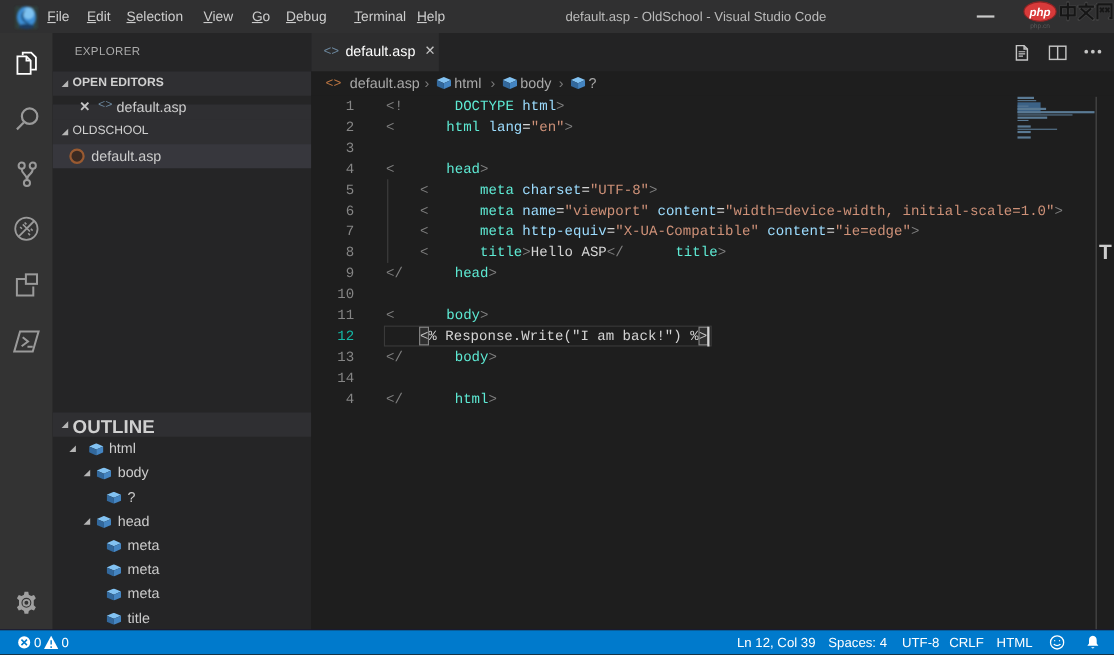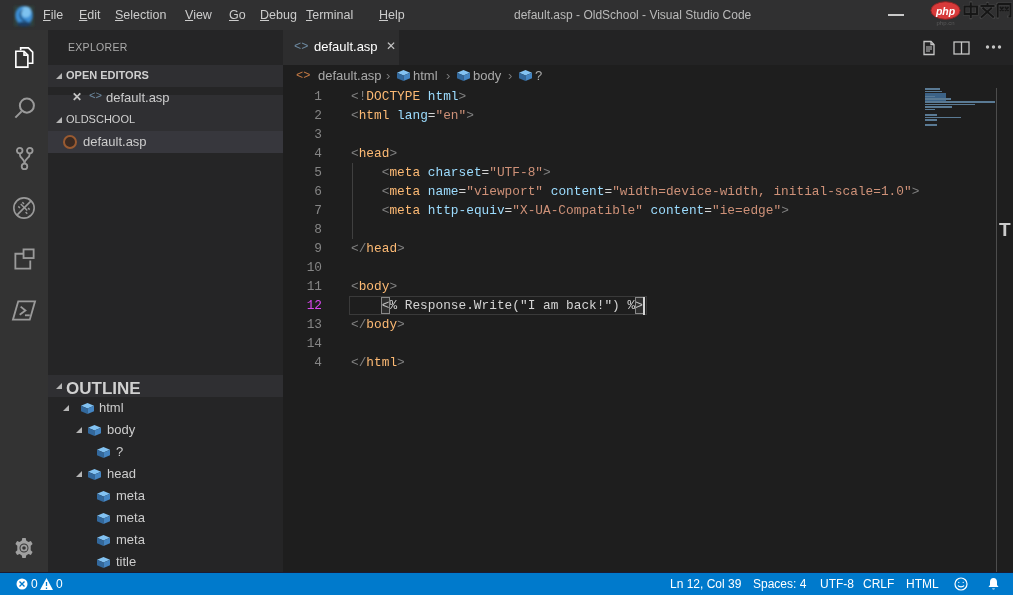--- a/index.html
+++ b/index.html
@@ -18,21 +18,21 @@
 #sidebar { left:48px; top:30px; width:235px; height:543px; background:#252526; font-size:13px; color:#cccccc; }
 .sechead { position:absolute; left:0; width:235px; height:22px; background:#2f2f32; color:#cfcfcf; font-size:11px; font-weight:bold; line-height:22px; }
 .twisty { position:absolute; width:0; height:0; border-left:6px solid transparent; border-bottom:6px solid #b5b5b5; }
 
 #tabbar { left:283px; top:30px; width:730px; height:35px; background:#232324; }
 #tab1 { position:absolute; left:0; top:0; width:116px; height:35px; background:#2d2d2e; color:#ffffff; font-size:13px; }
 #breadcrumb { left:283px; top:65px; width:730px; height:22px; background:#1e1e1e; color:#a9a9a9; font-size:13px; line-height:22px; }
 #code { left:283px; top:87px; width:730px; height:486px; background:#1e1e1e; font-family:"Liberation Mono", monospace; font-size:12.8px; }
 .ln { position:absolute; width:39px; text-align:right; color:#858585; height:19px; line-height:19px; left:0; }
 .cl { position:absolute; left:68px; height:19px; line-height:19px; white-space:pre; color:#d4d4d4; }
-.tg { color:#fdba74; }
+.tg { color:#5eead4;margin-left:47px; }
 .pu { color:#808080; }
 .at { color:#9cdcfe; }
 .st { color:#ce9178; }
 .guide { position:absolute; width:1px; background:#404040; }
 
 #statusbar { left:0; top:573px; width:1013px; height:22px; background:#007acc; color:#ffffff; font-size:12px; line-height:22px; }
 #statusbar .abs { line-height:22px; }
 </style>
 </head>
 <body>
@@ -51,21 +51,21 @@
       <path d="M12 6 C8 7 7 11 8 14 C9 17 12 19 15 18 C11 17 9 15 9 12 C9 9 10 7 12 6 Z" fill="#173a5e"></path>
       <ellipse cx="12" cy="21" rx="7" ry="2.5" fill="#1e3d63"></ellipse>
     </g>
   </svg>
   <span class="menuitem" style="left:43px"><u>F</u>ile</span>
   <span class="menuitem" style="left:79px"><u>E</u>dit</span>
   <span class="menuitem" style="left:115px"><u>S</u>election</span>
   <span class="menuitem" style="left:185px"><u>V</u>iew</span>
   <span class="menuitem" style="left:229px"><u>G</u>o</span>
   <span class="menuitem" style="left:260px"><u>D</u>ebug</span>
-  <span class="menuitem" style="left:306px"><u>T</u>erminal</span>
+  <span class="menuitem" style="left:322px"><u>T</u>erminal</span>
   <span class="menuitem" style="left:379px"><u>H</u>elp</span>
   <span id="wintitle">default.asp - OldSchool - Visual Studio Code</span>
   <div class="abs" style="left:888px;top:14px;width:16px;height:1.5px;background:#c9c9c9"></div>
 
   <svg class="abs" style="left:929px;top:1px" width="84" height="27" viewBox="0 0 84 27">
     <ellipse cx="16.5" cy="9.5" rx="14.6" ry="8.8" fill="#d83a3a"></ellipse>
     <ellipse cx="16.5" cy="9.5" rx="14.6" ry="8.8" fill="none" stroke="#8f2424" stroke-width="1"></ellipse>
     <text x="16.5" y="13.5" font-family="Liberation Sans" font-style="italic" font-weight="bold" font-size="10.5" fill="#ffffff" text-anchor="middle">php</text>
     <text x="16.5" y="24" font-family="Liberation Sans" font-size="6" fill="#595959" text-anchor="middle">php.cn</text>
     <g stroke="#4f4f4f" stroke-width="3.2" fill="none" stroke-linecap="round" opacity="0.55">
@@ -299,26 +299,27 @@
     <div class="ln" style="top:38px">3</div>
     <div class="ln" style="top:57px">4</div>
     <div class="cl" style="top:57px"><span class="pu">&lt;</span><span class="tg">head</span><span class="pu">&gt;</span></div>
     <div class="ln" style="top:76px">5</div>
     <div class="cl" style="top:76px">    <span class="pu">&lt;</span><span class="tg">meta</span> <span class="at">charset</span><span style="color:#d4d4d4">=</span><span class="st">"UTF-8"</span><span class="pu">&gt;</span></div>
     <div class="ln" style="top:95px">6</div>
     <div class="cl" style="top:95px">    <span class="pu">&lt;</span><span class="tg">meta</span> <span class="at">name</span><span style="color:#d4d4d4">=</span><span class="st">"viewport"</span> <span class="at">content</span><span style="color:#d4d4d4">=</span><span class="st">"width=device-width, initial-scale=1.0"</span><span class="pu">&gt;</span></div>
     <div class="ln" style="top:114px">7</div>
     <div class="cl" style="top:114px">    <span class="pu">&lt;</span><span class="tg">meta</span> <span class="at">http-equiv</span><span style="color:#d4d4d4">=</span><span class="st">"X-UA-Compatible"</span> <span class="at">content</span><span style="color:#d4d4d4">=</span><span class="st">"ie=edge"</span><span class="pu">&gt;</span></div>
     <div class="ln" style="top:133px">8</div>
+    <div class="cl" style="top:133px">    <span class="pu">&lt;</span><span class="tg">title</span><span class="pu">&gt;</span>Hello ASP<span class="pu">&lt;/</span><span class="tg">title</span><span class="pu">&gt;</span></div>
     <div class="ln" style="top:152px">9</div>
     <div class="cl" style="top:152px"><span class="pu">&lt;/</span><span class="tg">head</span><span class="pu">&gt;</span></div>
     <div class="ln" style="top:171px">10</div>
     <div class="ln" style="top:190px">11</div>
     <div class="cl" style="top:190px"><span class="pu">&lt;</span><span class="tg">body</span><span class="pu">&gt;</span></div>
-    <div class="ln" style="top:209px;color:#d946ef">12</div>
+    <div class="ln" style="top:209px;color:#14b8a6">12</div>
     <div class="cl" style="top:209px">    &lt;% Response.Write("I am back!") %&gt;</div>
     <div class="ln" style="top:228px">13</div>
     <div class="cl" style="top:228px"><span class="pu">&lt;/</span><span class="tg">body</span><span class="pu">&gt;</span></div>
     <div class="ln" style="top:247px">14</div>
     <div class="ln" style="top:266px">4</div>
     <div class="cl" style="top:266px"><span class="pu">&lt;/</span><span class="tg">html</span><span class="pu">&gt;</span></div>
     <div class="guide" style="left:69px;top:76px;height:76px"></div>
     <div class="abs" style="left:66px;top:209px;width:298px;height:19px;border:1px solid #3a3a3a"></div>
     <div class="abs" style="left:98px;top:210px;width:8.7px;height:17px;border:1px solid #888888;background:rgba(120,120,120,0.18)"></div>
     <div class="abs" style="left:352px;top:210px;width:8.7px;height:17px;border:1px solid #888888;background:rgba(120,120,120,0.18)"></div>

